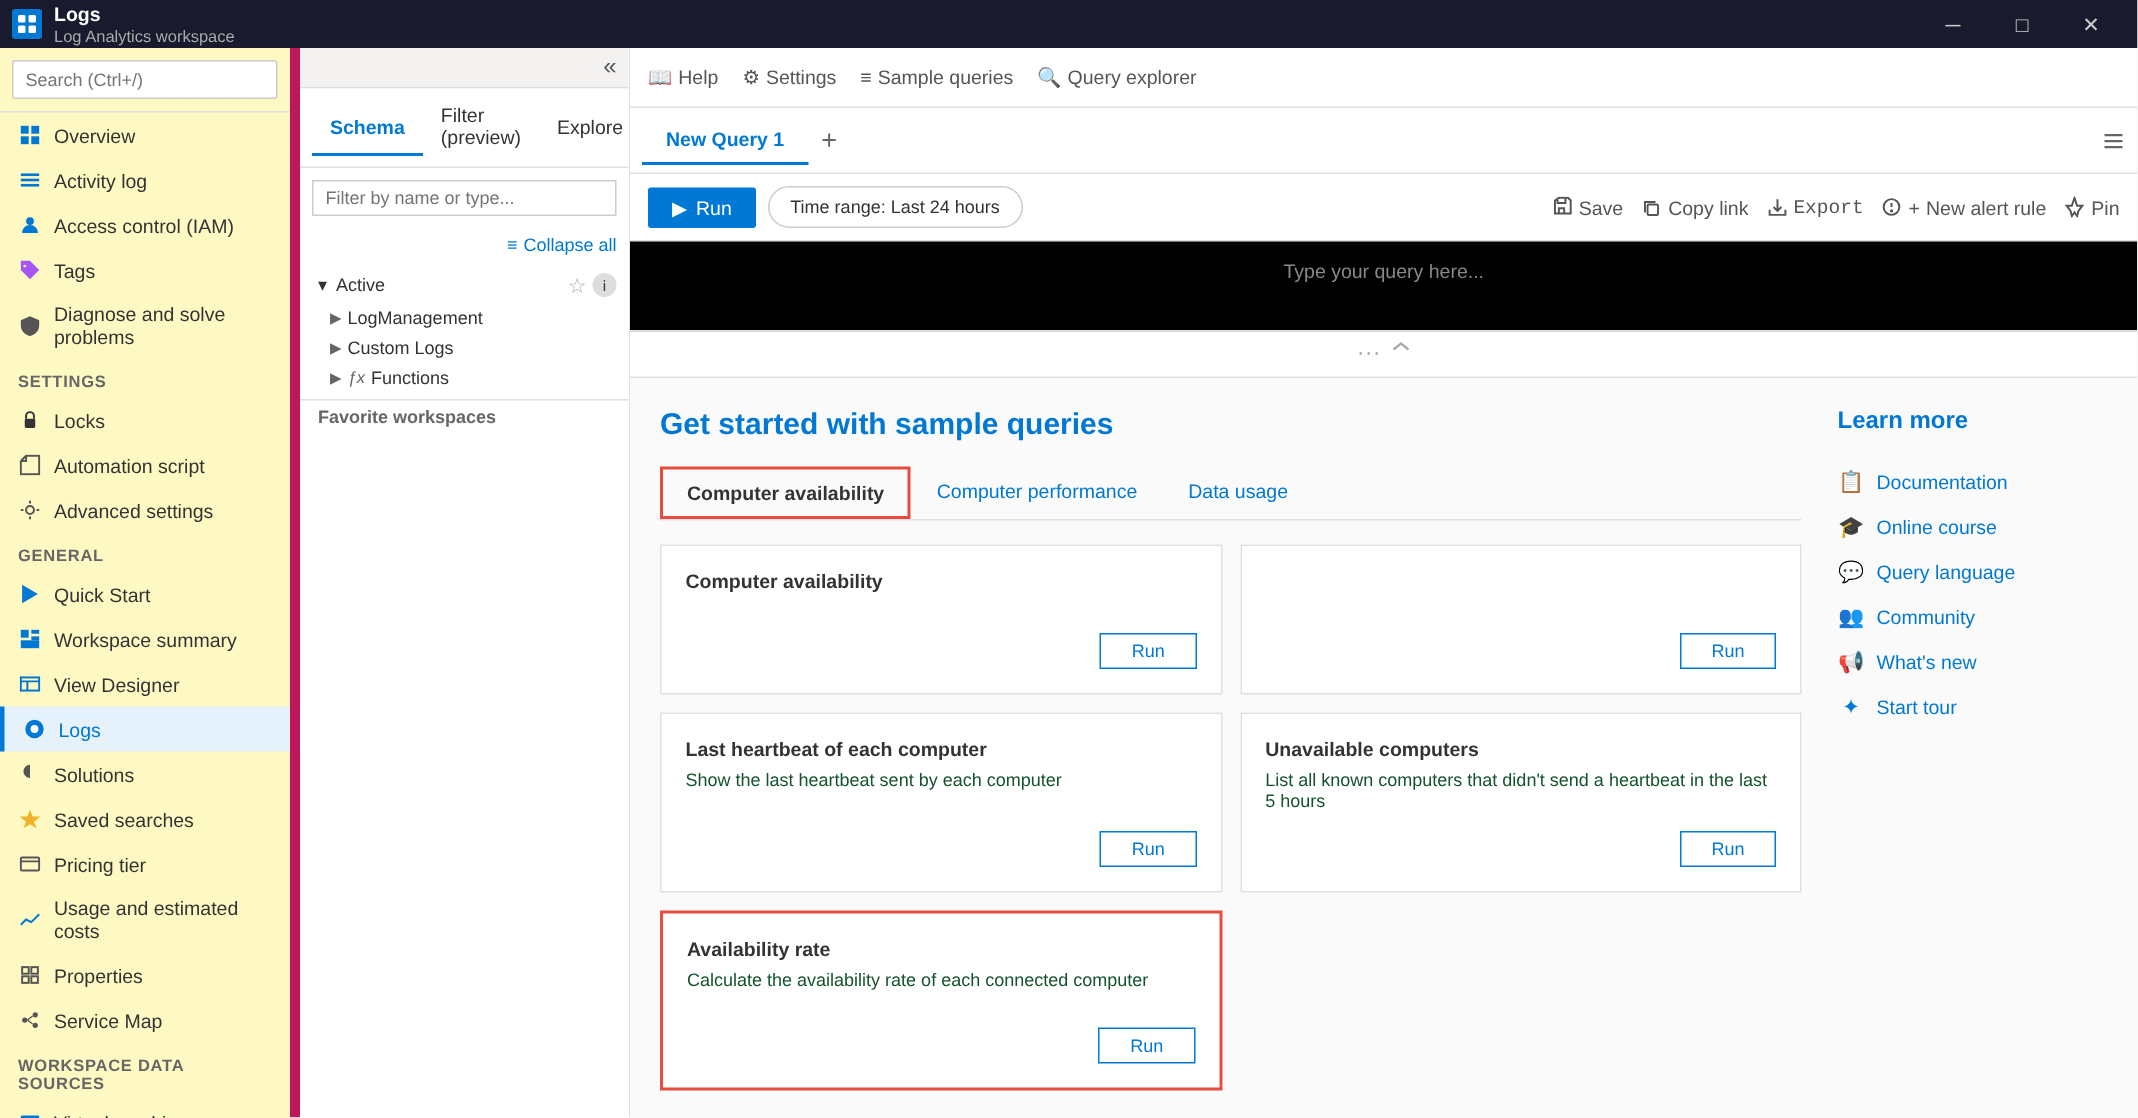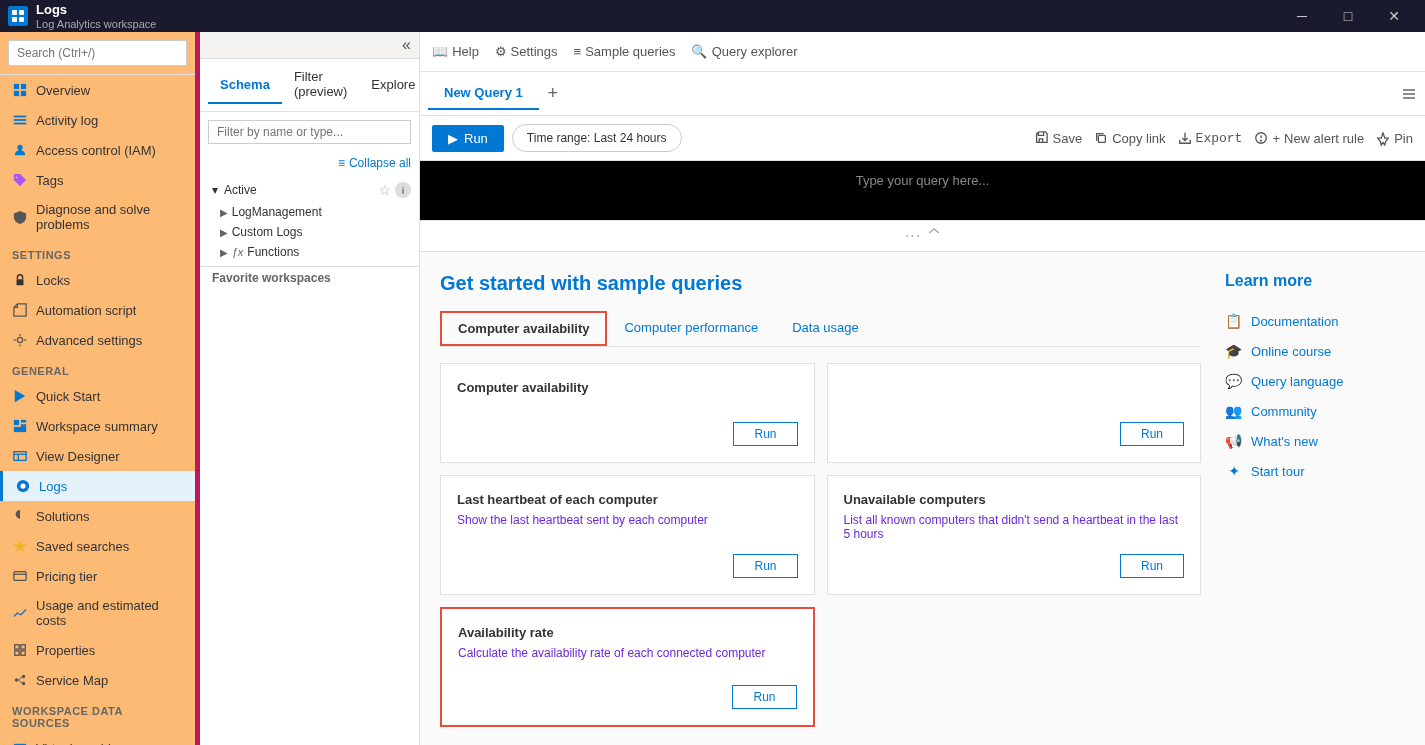--- a/index.html
+++ b/index.html
@@ -11,21 +11,21 @@
     .titlebar-icon { width: 20px; height: 20px; background: #0078d4; border-radius: 2px; margin-right: 8px; display: flex; align-items: center; justify-content: center; color: white; font-size: 10px; font-weight: bold; }
     .titlebar-text { flex: 1; }
     .titlebar-text .app-name { font-weight: 600; font-size: 13px; }
     .titlebar-text .app-sub { font-size: 11px; color: #aaa; }
     .titlebar-controls { display: flex; gap: 0; }
     .titlebar-controls span { width: 46px; height: 32px; display: flex; align-items: center; justify-content: center; font-size: 14px; cursor: pointer; color: #ccc; }
 
     .main-content { display: flex; flex: 1; overflow: hidden; }
 
     
-    .sidebar { width: 200px; background: #fdba74; border-right: 5px solid #be185d; overflow-y: auto; flex-shrink: 0; }
+    .sidebar { width: 200px; background: #fef9c3; border-right: 7px solid #be185d; overflow-y: auto; flex-shrink: 0; }
     .sidebar-search { padding: 8px; border-bottom: 1px solid #e0e0e0; }
     .sidebar-search input { width: 100%; border: 1px solid #ccc; padding: 5px 8px; font-size: 12px; border-radius: 2px; }
     .sidebar-item { display: flex; align-items: center; padding: 7px 8px 7px 12px; cursor: pointer; font-size: 13px; color: #333; }
     .sidebar-item.active { background: #e6f2fb; color: #0078d4; }
     .sidebar-item.active { border-left: 3px solid #0078d4; }
     .sidebar-item .icon { width: 16px; height: 16px; margin-right: 8px; flex-shrink: 0; display: flex; align-items: center; justify-content: center; }
     .sidebar-section { padding: 10px 12px 4px; font-size: 11px; font-weight: 600; color: #666; text-transform: uppercase; letter-spacing: 0.5px; }
 
     
     .workspace-panel { width: 220px; background: white; border-right: 1px solid #e0e0e0; overflow-y: auto; flex-shrink: 0; }
@@ -63,21 +63,21 @@
 
     .sample-header { font-size: 20px; font-weight: 600; color: #0078d4; margin-bottom: 16px; }
     .sample-tabs { display: flex; gap: 0; margin-bottom: 16px; border-bottom: 1px solid #e0e0e0; }
     .sample-tab { padding: 8px 16px; font-size: 13px; cursor: pointer; color: #0078d4; border: 1px solid transparent; }
     .sample-tab.active { border: 2px solid #e74c3c; color: #333; font-weight: 600; }
 
     .queries-grid { display: grid; grid-template-columns: 1fr 1fr; gap: 12px; max-width: 780px; }
     .query-card { background: white; border: 1px solid #e0e0e0; padding: 16px; display: flex; flex-direction: column; min-height: 120px; }
     .query-card.highlighted { border: 2px solid #e74c3c; justify-content: space-between; }
     .query-card-title { font-size: 13px; font-weight: 600; color: #333; margin-bottom: 6px; }
-    .query-card-desc { font-size: 12px; color: #6d28d9; flex: 1; }
+    .query-card-desc { font-size: 12px; color: #14532d; flex: 1; }
     .query-card-footer { display: flex; justify-content: flex-end; margin-top: 12px; }
     .btn-run-small { border: 1px solid #0078d4; color: #0078d4; background: white; padding: 4px 20px; font-size: 12px; cursor: pointer; }
 
     .sample-layout { display: flex; gap: 24px; }
     .learn-more { min-width: 180px; }
     .learn-more h3 { font-size: 16px; font-weight: 600; color: #0078d4; margin-bottom: 16px; }
     .learn-link { display: flex; align-items: center; gap: 8px; color: #0078d4; font-size: 13px; padding: 6px 0; cursor: pointer; text-decoration: none; }
     .learn-icon { width: 18px; height: 18px; display: flex; align-items: center; justify-content: center; font-size: 14px; }
 
     
@@ -411,42 +411,42 @@
         <button class="time-range-btn">
           <span>Time range: Last 24 hours</span>
         </button>
         <div class="toolbar-right">
           <span style="display:flex;align-items:center;gap:4px;">
             <svg width="14" height="14" viewBox="0 0 16 16" fill="none" stroke="#555" stroke-width="1.5">
                 <path d="M13 13H3V3l3-2h7l2 2v10zM6 13V9h4v4M5 1v4h6V1"></path>
               </svg>
             <span>Save</span>
           </span>
-          <span style="display:flex;align-items:center;gap:4px;">
+          <span style="display:flex;align-items:flex-end;gap:4px;">
             <svg width="14" height="14" viewBox="0 0 16 16" fill="none" stroke="#555" stroke-width="1.5">
                 <rect x="5" y="5" width="8" height="8" rx="1"></rect>
                 <path d="M3 11V3h8"></path>
               </svg>
             <span>Copy link</span>
           </span>
           <span style="display:flex;align-items:flex-start;gap:4px;font-family:Liberation Mono, monospace;">
             <svg width="14" height="14" viewBox="0 0 16 16" fill="none" stroke="#555" stroke-width="1.5">
                 <path d="M2 10v4h12v-4M8 2v9M5 8l3 3 3-3"></path>
               </svg>
             <span>Export</span>
           </span>
           <span style="display:flex;align-items:center;gap:4px;">
             <svg width="14" height="14" viewBox="0 0 16 16" fill="none" stroke="#555" stroke-width="1.5">
                 <circle cx="8" cy="8" r="6"></circle>
                 <line x1="8" y1="5" x2="8" y2="8"></line>
                 <circle cx="8" cy="11" r="0.5" fill="#555"></circle>
               </svg>
             + <span>New alert rule</span>
           </span>
-          <span style="display:flex;align-items:flex-end;gap:4px;">
+          <span style="display:flex;align-items:center;gap:4px;">
             <svg width="14" height="14" viewBox="0 0 16 16" fill="none" stroke="#555" stroke-width="1.5">
                 <path d="M8 1l2 6h4l-3 4-1 4-2-3-2 3-1-4-3-4h4z"></path>
               </svg>
             <span>Pin</span>
           </span>
         </div>
       </div>
 
       <div class="query-editor">
         <span>Type your query here...</span>

